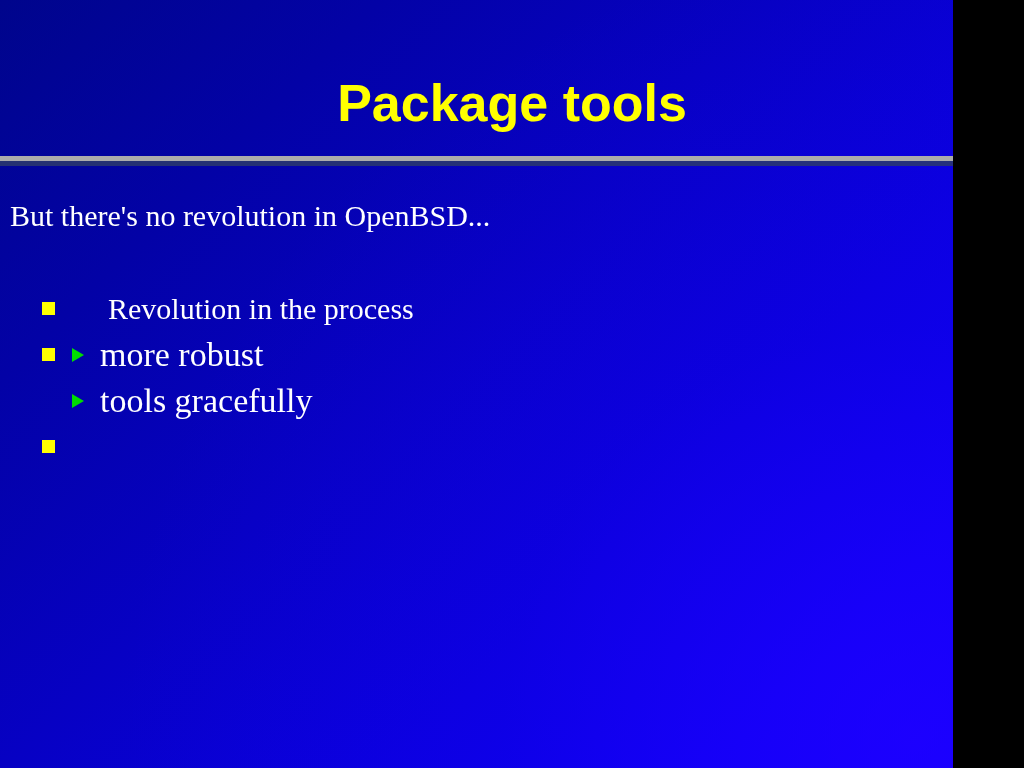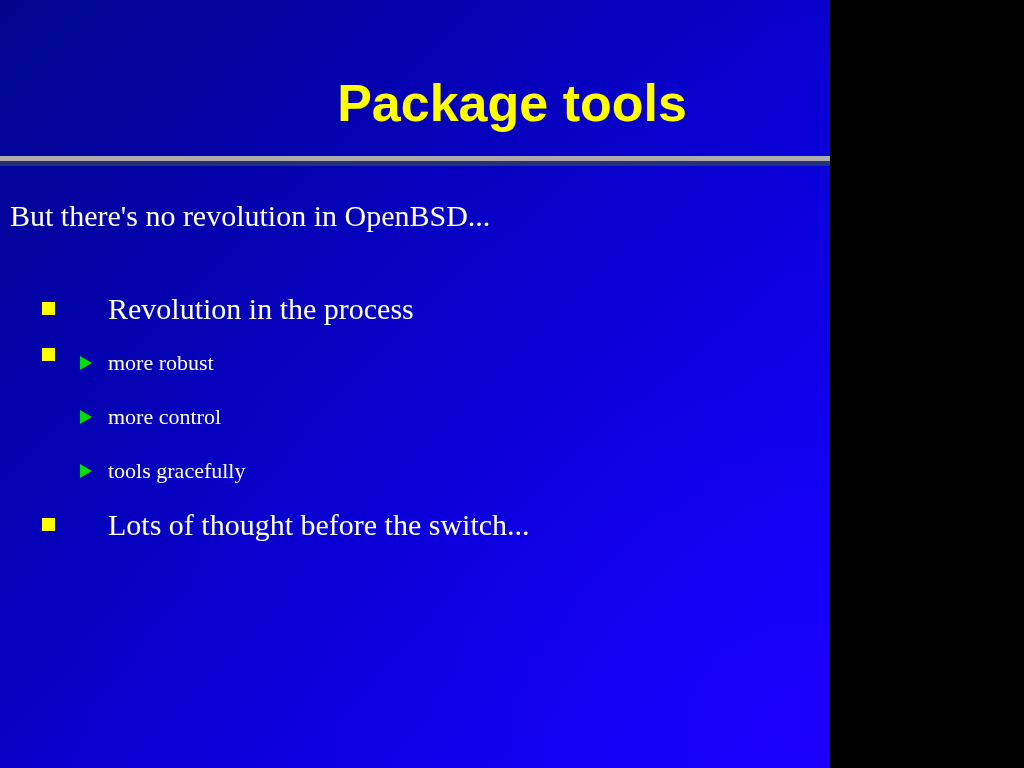--- a/index.html
+++ b/index.html
@@ -10,21 +10,21 @@
   }
   body {
     width: 1024px;
     height: 768px;
     overflow: hidden;
     font-family: "Liberation Sans", sans-serif;
   }
 
   .slide {
     position: relative;
-    width: 830px;
+    width: 953px;
     height: 768px;
     overflow: hidden;
     
     background-color: #0600c8;
     background-image: linear-gradient(135deg,
         #00058c 0%,
         #0302a6 22%,
         #0701c4 45%,
         #0a00e2 68%,
         #0c00f7 86%,
@@ -132,23 +132,23 @@
     position: absolute;
     left: 42px;
     top: 16px;
     width: 13px;
     height: 13px;
     background: #ffff00;
   }
 
   .bullet-level2 {
     position: relative;
-    margin: 8px;
+    margin: 0;
     padding: 0 0 0 100px;
-    font-size: 22px;
+    font-size: 34px;
     line-height: 46px;
     color: #ffffff;
     white-space: nowrap;
   }
   .bullet-level2 .marker-triangle {
     position: absolute;
     left: 72px;
     top: 16px;
     width: 0;
     height: 0;
@@ -192,32 +192,27 @@
 
         <li class="bullet-level1">
           <span class="marker-square"></span>
         </li>
 
         <li class="bullet-level2">
           <span class="marker-triangle"></span>
           <span>more robust</span>
         </li>
 
-        <li class="bullet-level2">
-          <span class="marker-triangle"></span>
-          <span>more control</span>
-        </li>
 
         <li class="bullet-level2">
           <span class="marker-triangle"></span>
           <span>tools gracefully</span>
         </li>
 
         <li class="bullet-level1">
           <span class="marker-square"></span>
-          <span>Lots of thought before the switch...</span>
         </li>
 
       </ul>
     </div>
 
   </div>
 </div>
 
 </body></html>

